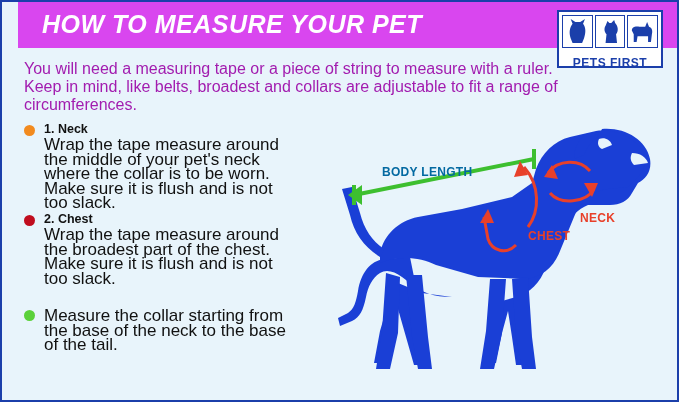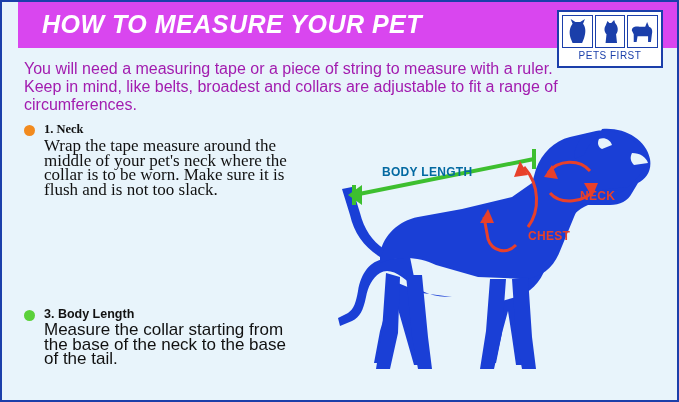--- a/index.html
+++ b/index.html
@@ -62,24 +62,24 @@
   .logo-cell {
     flex: 1;
     border: 1.5px solid #1b3faa;
     position: relative;
     box-sizing: border-box;
   }
   .logo-cell svg { display: block; width: 100%; height: 100%; }
   #logo-text {
     text-align: center;
     color: #1b3faa;
-    font-size: 10px;
-    font-weight: normal;
+    font-size: 12px;
+    font-weight: bold;
     letter-spacing: 0.5px;
-    margin-top: 2px;
+    margin-top: 8px;
   }
   
   #intro {
     position: absolute;
     left: 22px;
     top: 58px;
     width: 600px;
     color: #a21caf;
     font-size: 16px;
     line-height: 18px;
@@ -104,42 +104,42 @@
     font-weight: bold;
     color: #111111;
   }
   .step-body {
     margin-left: 20px;
     margin-top: 2px;
     font-size: 17px;
     line-height: 14.5px;
     color: #111111;
   }
-  #step-1 { top: 120px; font-family: Liberation Serif, serif; }
+  #step-1 { top: 120px; }
   #step-2 { top: 210px; }
   #step-3 { top: 305px; }
 
   
   #illustration {
     position: absolute;
     left: 300px;
     top: 95px;
     width: 370px;
     height: 300px;
   }
   #illustration svg { display:block; }
   .lbl {
     position: absolute;
     font-size: 12px;
     font-weight: bold;
     letter-spacing: 0.3px;
     white-space: nowrap;
   }
   #label-body-length { left: 80px; top: 68px; color: #0369a1; }
-  #label-neck { left: 238px; top: 92px; color: #e8402a; padding-left: 40px; }
+  #label-neck { left: 238px; top: 114px; color: #e8402a; padding-left: 40px; }
   #label-chest { left: 178px; top: 132px; color: #e8402a; margin-left: 48px; }
 </style>
 </head>
 <body>
 
 <div id="page">
 
   <div id="header">
     <div id="header-title">HOW TO MEASURE YOUR PET</div>
   </div>
@@ -169,24 +169,28 @@
     <div>You will need a measuring tape or a piece of string to measure with a ruler.</div>
     <div>Keep in mind, like belts, broadest and collars are adjustable to fit a range of circumferences.</div>
   </div>
 
   <div class="step" id="step-1">
     <div class="step-dot" style="background:#f28a1e;"></div>
     <div class="step-title">1. Neck</div>
     <div class="step-body">Wrap the tape measure around the middle of your pet's neck where the collar is to be worn. Make sure it is flush and is not too slack.</div>
   </div>
 
+  <div class="step" id="step-2">
+    <div class="step-dot" style="background:#c00d1e;"></div>
+    <div class="step-title">2. Chest</div>
+    <div class="step-body">Wrap the tape measure around the broadest part of the chest. Make sure it is flush and is not too slack.</div>
+  </div>
 
   <div class="step" id="step-3">
     <div class="step-dot" style="background:#5ad13a;"></div>
-    <div class="step-title">3. Body Length</div>
     <div class="step-body">Measure the collar starting from the base of the neck to the base of the tail.</div>
   </div>
 
   <div id="illustration">
     <svg width="370" height="300" viewBox="0 0 370 300" aria-hidden="true">
 
       <g>
         <path fill="#1a3fd6" d="
           M 300 32
           C 322 30 344 42 348 62

